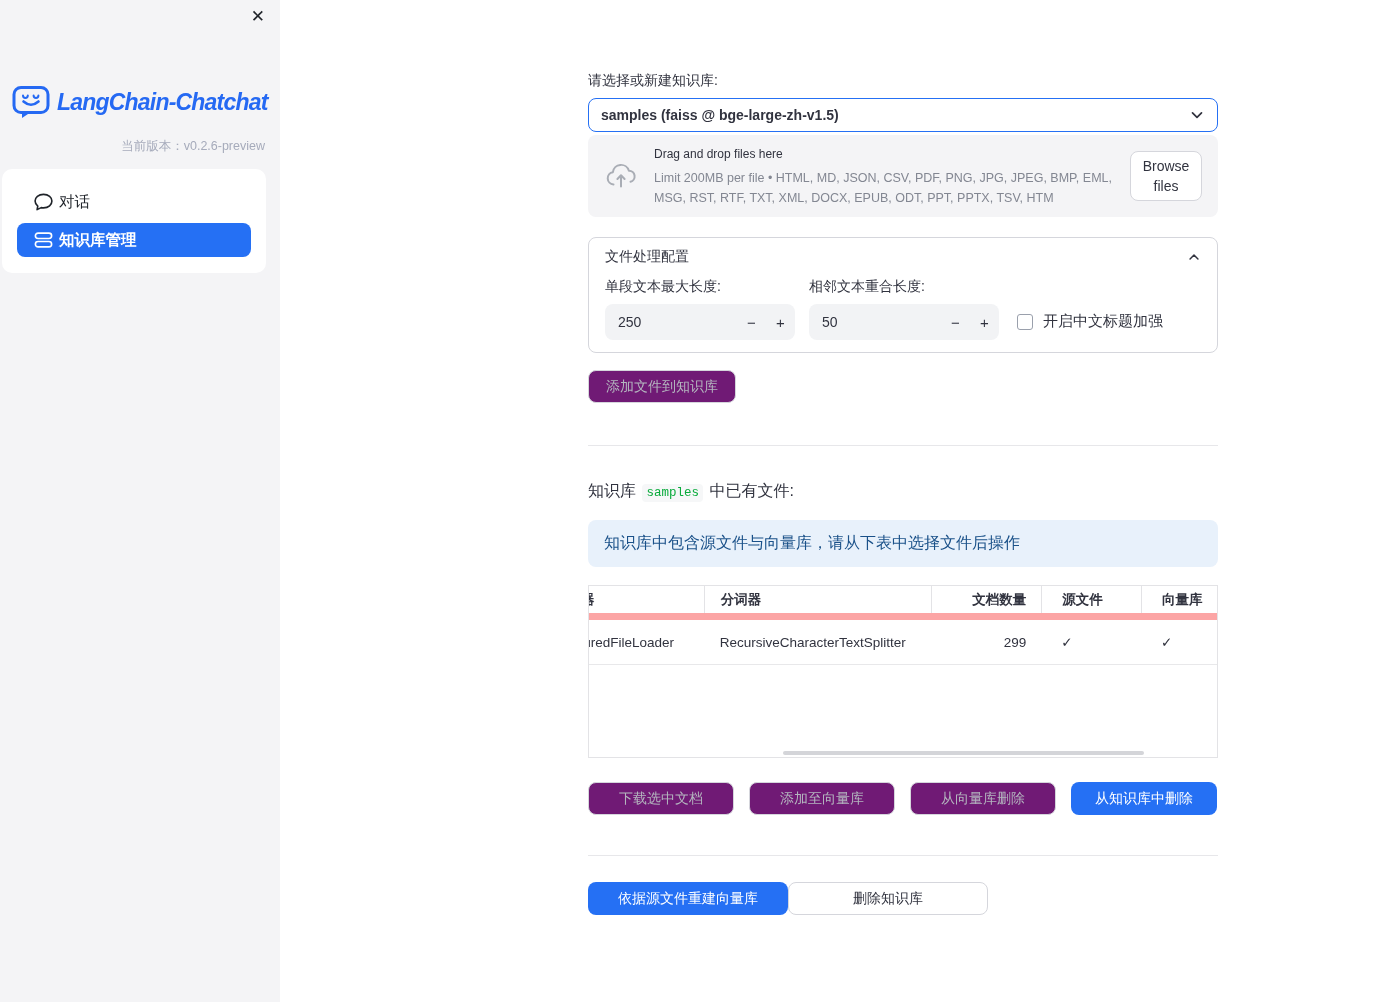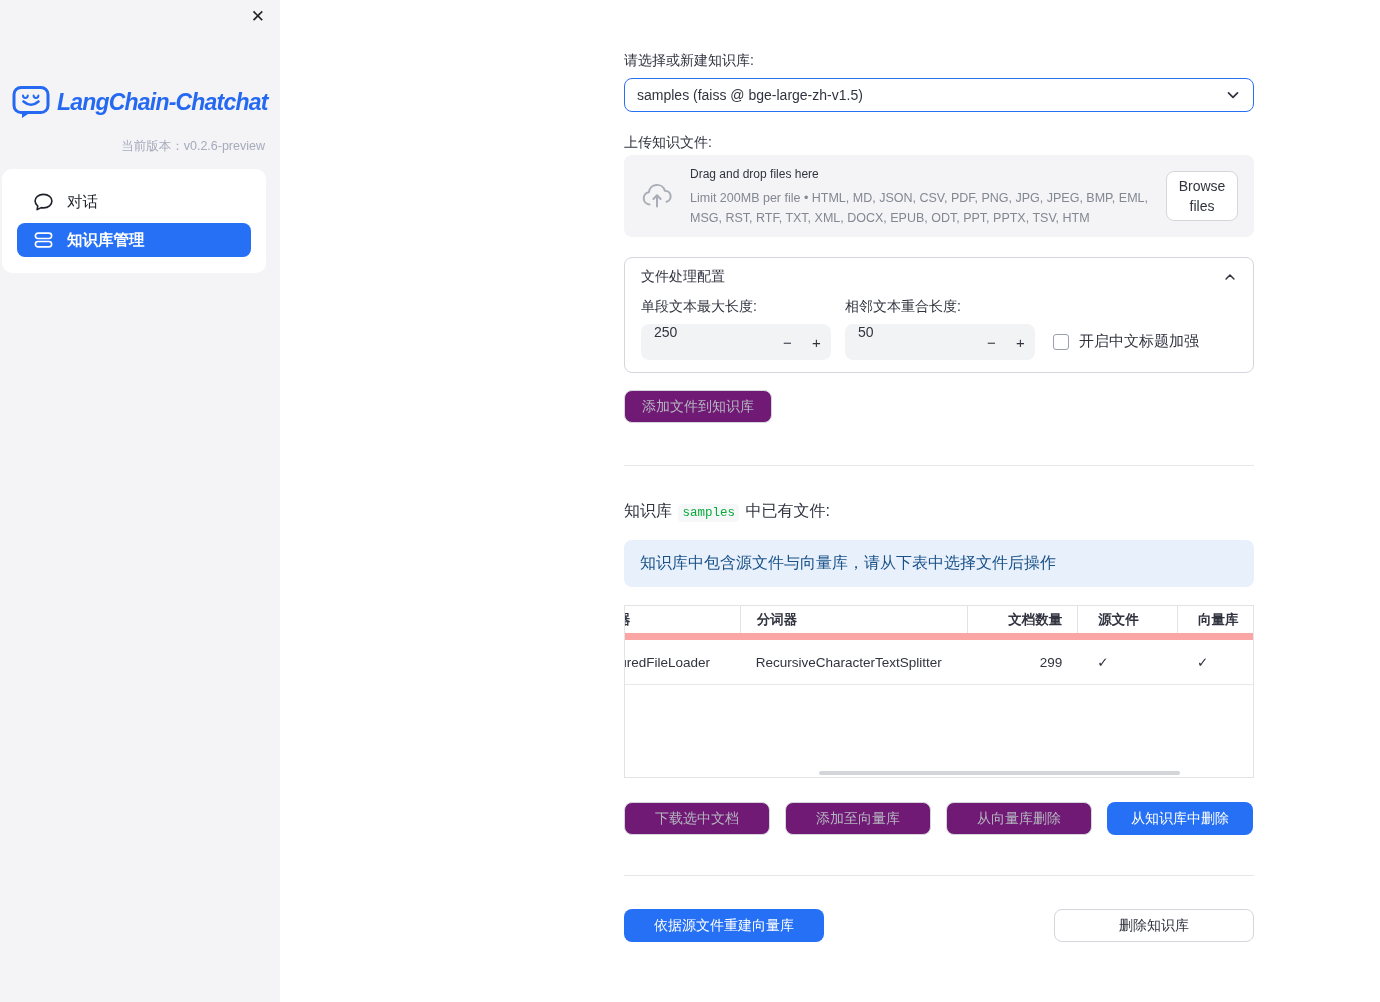--- a/index.html
+++ b/index.html
@@ -12,46 +12,46 @@
     position:relative;
   }
   
   .sidebar { position:absolute; left:0; top:0; width:280px; height:1002px; background:#f4f4f6; }
   .close-btn { position:absolute; top:4px; right:11px; background:none; border:none; padding:4px;
     font-size:17px; line-height:17px; color:#1f2329; cursor:pointer; font-family:inherit; }
   .logo-row { position:absolute; top:85px; left:12px; display:flex; align-items:center; gap:7px; }
   .logo-text { color:#2569f3; font-size:23px; font-weight:bold; font-style:italic; letter-spacing:-0.8px; white-space:nowrap; }
   .version { position:absolute; top:138px; right:15px; font-size:12.5px; color:#a6abbb; }
   .menu-card { position:absolute; top:169px; left:2px; width:264px; background:#ffffff; border-radius:10px; padding:12px 15px; }
-  .menu-item { display:flex; align-items:center; gap:13px; height:34px; padding:0 16px;
+  .menu-item { display:flex; align-items:center; gap:5px; height:34px; padding:0 16px;
     border-radius:8px; font-size:15.5px; color:#1f2329; margin:4px 0; cursor:pointer; }
   .menu-item.active { background:#2570f4; color:#ffffff; font-weight:bold; }
   .menu-item .mi-icon { display:flex; align-items:center; }
   
-  .content { position:absolute; left:624px; top:0; width:630px; padding-top:50px; }
+  .content { position:absolute; left:588px; top:0; width:630px; padding-top:70px; }
   .field-label { font-size:14px; color:#31333f; line-height:20px; margin:0; }
   .select-box { margin-top:8px; height:34px; background:#fff; border:1px solid #2570f4; border-radius:8px;
-    display:flex; align-items:center; justify-content:space-between; padding:0 12px; cursor:pointer; }
+    display:flex; align-items:center; justify-content:space-between; padding:0 12px; cursor:pointer;font-weight:bold; }
   .select-value { font-size:14px; }
   .lbl-upload { margin-top:20px; }
   .dropzone { margin-top:3px; height:82px; background:#f4f4f6; border-radius:8px;
     display:flex; align-items:center; gap:16px; padding:16px; }
   .dz-text { flex:1; min-width:0; }
   .dz-title { font-size:12px; line-height:20px; color:#31333f; margin-bottom:4px; }
   .dz-limit { font-size:12.5px; line-height:20px; color:#838792; }
   .browse-btn { width:72px; min-height:50px; background:#fff; border:1px solid #d5d6dc; border-radius:8px;
     color:#31333f; font-size:14px; line-height:20px; padding:4px 6px; font-family:inherit; cursor:pointer;text-align:center; }
   
   .expander { margin-top:20px; border:1px solid #d5d6dc; border-radius:8px; }
   .exp-header { display:flex; align-items:center; justify-content:space-between; padding:9px 16px 7px; cursor:pointer; }
   .exp-title { font-size:14px; line-height:19px; }
   .exp-body { padding:0 16px 12px; display:flex; align-items:flex-end; }
   .cfg-col { width:190px; margin-right:14px; }
   .cfg-label { font-size:14px; line-height:19px; margin:4px 0 8px; }
-  .num-input { height:36px; background:#f2f3f5; border-radius:8px; display:flex; align-items:flex-start; overflow:hidden; }
+  .num-input { height:36px; background:#f2f3f5; border-radius:8px; display:flex; align-items:center; overflow:hidden; }
   .num-value { flex:1; padding-left:13px; font-size:14px; color:#31333f; }
   .step-btn { width:29px; height:36px; background:none; border:none; color:#31333f; font-size:15px;
     font-family:inherit; cursor:pointer; padding:0; }
   .cfg-check { display:flex; align-items:center; gap:10px; margin:0 0 9px 4px; cursor:pointer; }
   .checkbox { width:16px; height:16px; background:#fff; border:1px solid #9aa0ac; border-radius:3px; }
   .check-label { font-size:15px; color:#31333f; }
   
   .btn { height:33px; border-radius:8px; font-size:14px; font-family:inherit;
     display:inline-flex; align-items:center; justify-content:center; cursor:pointer; }
   .btn-disabled { background:#701a75; border:1px solid #d5d6dc; color:#b4b6bf; cursor:default; }
@@ -77,21 +77,21 @@
   .c1 { width:115px; } .c2 { width:228px; } .c3 { width:110px; justify-content:flex-end; padding-right:15px; padding-left:0; }
   .c4 { width:100px; padding-left:20px; } .c5 { width:76px; padding-left:20px; }
   .g-cell.c1 { padding-left:0; }
   .clip-hdr > span { display:inline-block; margin-left:-62px; }
   .clip-row > span { display:inline-block; margin-left:-56px; }
   .scroll-thumb { position:absolute; left:194px; bottom:2px; width:361px; height:4px; background:#d4d5d9; border-radius:2px; }
   
   .actions { margin-top:24px; display:flex; gap:15px; }
   .actions .btn { width:146px; }
   .divider2 { margin-top:40px; }
-  .bottom-row { margin-top:33px; display:flex; justify-content:space-between; }
+  .bottom-row { margin-top:26px; display:flex; justify-content:flex-start; }
   .bottom-row .btn { width:200px; }
   svg { display:block; }
 </style>
 </head>
 <body>
 
 <aside class="sidebar">
   <button class="close-btn">
     <span>✕</span>
   </button>
@@ -139,21 +139,20 @@
   <p class="field-label">请选择或新建知识库:</p>
   <div class="select-box">
     <span class="select-value">samples (faiss @ bge-large-zh-v1.5)</span>
     <span>
       <svg width="16" height="16" viewBox="0 0 16 16">
         <path d="M3.5 5.8 L8 10.3 L12.5 5.8" fill="none" stroke="#31333f" stroke-width="1.7" stroke-linecap="round" stroke-linejoin="round"></path>
       </svg>
     </span>
   </div>
 
-  <p class="field-label lbl-upload">上传知识文件:</p>
   <div class="dropzone">
     <span>
       <svg width="34" height="28" viewBox="0 0 34 28">
         <path d="M9.5 22.5 a6.2 6.2 0 0 1 -0.6-12.3 a8.2 8.2 0 0 1 16-1.5 a5.6 5.6 0 0 1 1.6 11" fill="none" stroke="#a9adb5" stroke-width="2" stroke-linecap="round" stroke-linejoin="round"></path>
         <path d="M17 24.5 V13.5 M13.4 17 L17 13.3 L20.6 17" fill="none" stroke="#a9adb5" stroke-width="2" stroke-linecap="round" stroke-linejoin="round"></path>
       </svg>
     </span>
     <div class="dz-text">
       <div class="dz-title">Drag and drop files here</div>
       <div class="dz-limit">Limit 200MB per file • HTML, MD, JSON, CSV, PDF, PNG, JPG, JPEG, BMP, EML, MSG, RST, RTF, TXT, XML, DOCX, EPUB, ODT, PPT, PPTX, TSV, HTM</div>

